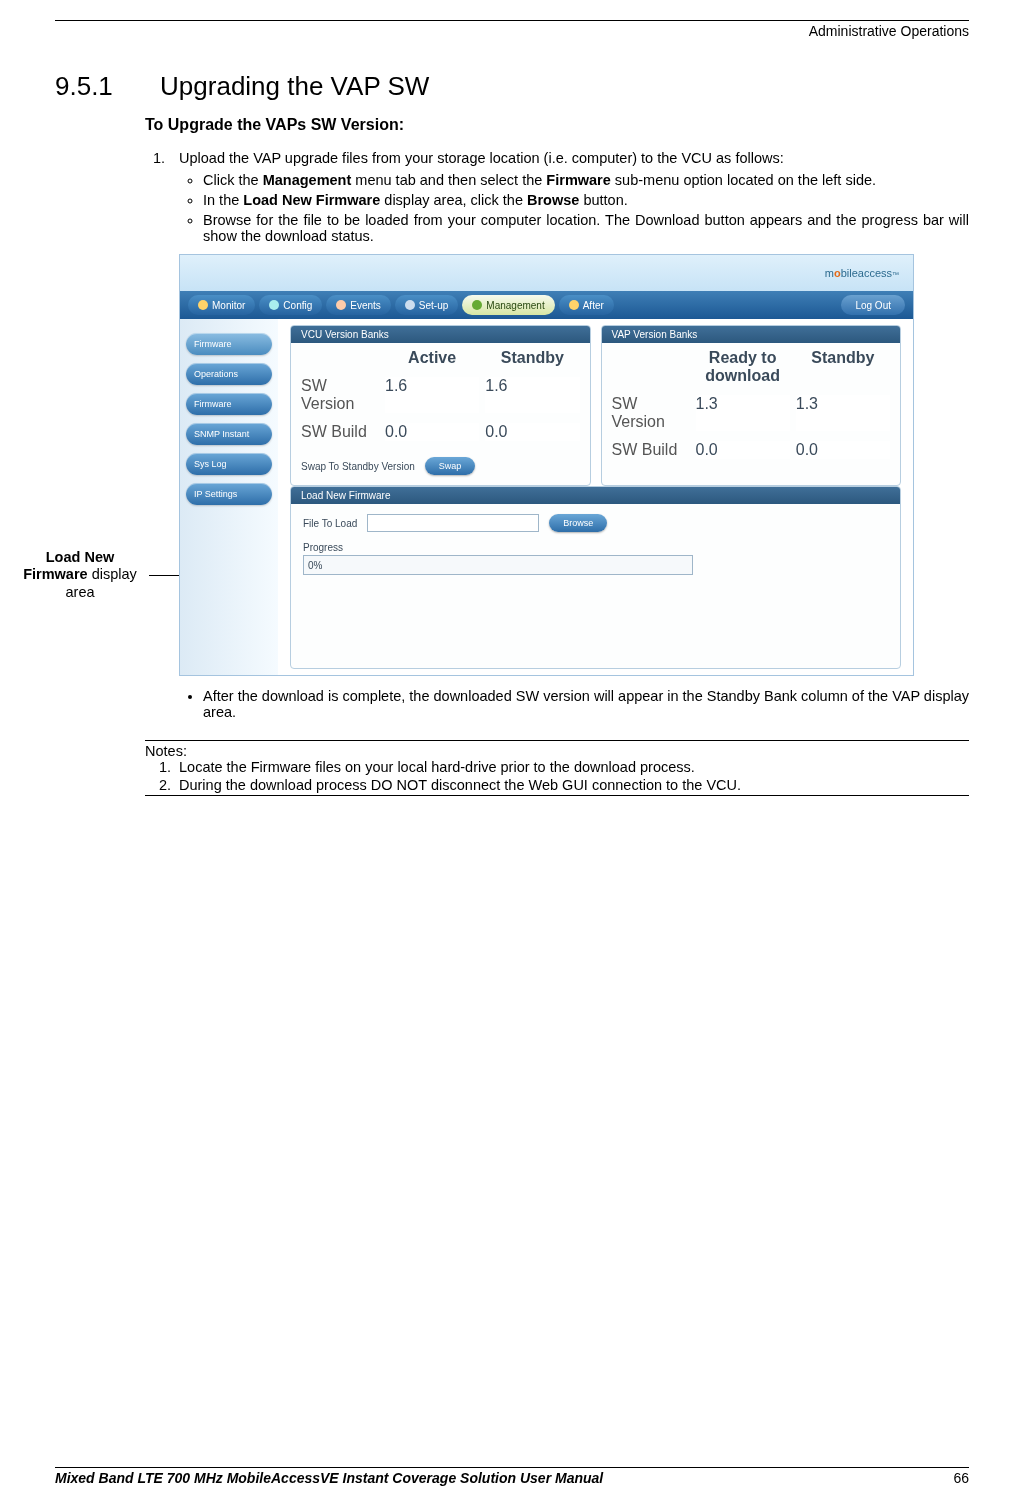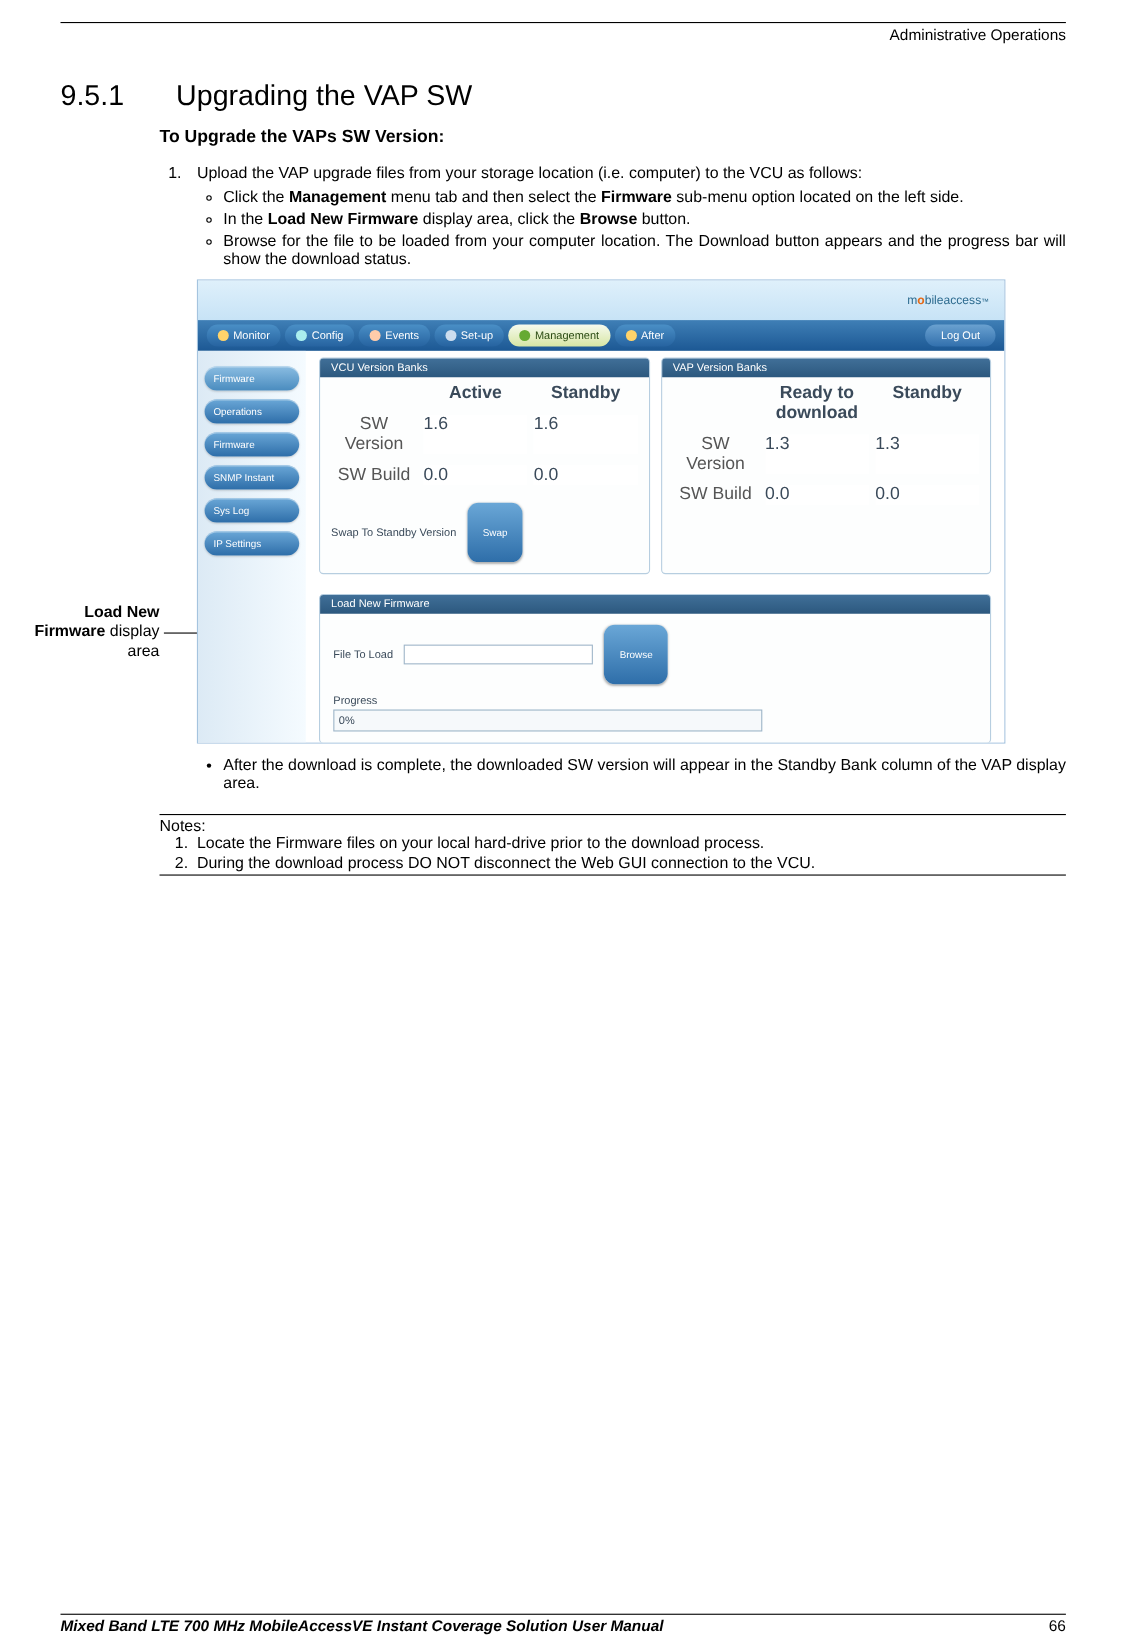--- a/index.html
+++ b/index.html
@@ -88,21 +88,21 @@
     text-align: justify;
     margin-bottom: 4px;
   }
   .callout-row {
     display: flex;
     align-items: center;
     margin: 0 0 0 0;
   }
   .callout-label {
     width: 150px;
-    text-align: right;
+    text-align: center;
     font-size: 14.5px;
     padding-right: 4px;
     line-height: 1.2;
   }
   
   .screenshot {
     width: 733px;
     height: 420px;
     margin: 6px 0 6px 35px;
     position: relative;
@@ -159,44 +159,44 @@
     background: linear-gradient(#6aa7d7,#2e6ea9);
     color:#fff; font-size:9px;
     display:flex; align-items:center; padding:0 8px;
     box-shadow: inset 0 1px 0 rgba(255,255,255,.4), 0 1px 2px rgba(0,0,0,.2);
     white-space:nowrap; overflow:hidden;
   }
   .side-btn.active{
     background: linear-gradient(#8bbde2,#4a8cbf);
   }
   .ss-main{
-    flex:1; padding:6px 12px; display:flex; flex-direction:column; gap:18px;
+    flex:1; padding:6px 12px; display:flex; flex-direction:column; gap:0;
   }
   .panel-row{display:flex; gap:10px;}
   .panel{
     border:1px solid #b7cee0; border-radius:4px; background:#fdfefe;
   }
   .panel-hdr{
     background: linear-gradient(#406f98,#2c587e);
     color:#fff; font-size:10px; padding:3px 10px; border-radius:3px 3px 0 0;
   }
   .vcu-panel{flex:1 1 50%;}
   .vap-panel{flex:1 1 50%;}
   .bank-cols{
     display:grid; grid-template-columns: 78px 1fr 1fr; row-gap:10px; column-gap:6px;
     padding:6px 10px 12px 10px; font-size:16px; color:#3a4a5a;
   }
   .bank-cols .col-hdr{font-weight:bold; text-align:center;}
-  .bank-cols .row-lbl{color:#555;text-align:center;}
+  .bank-cols .row-lbl{color:#555;}
   .bank-cols .cell{background:#fff;}
   .swap-row{
     display:flex; align-items:center; gap:10px; padding:4px 10px 10px 10px; font-size:10px; color:#3a4a5a;
   }
   .pill-btn{
-    height:18px; padding:18px 14px; border-radius:10px;
+    height:18px; padding:0 14px; border-radius:10px;
     background: linear-gradient(#6aa7d7,#2e6ea9);
     color:#fff; font-size:9px; display:flex; align-items:center;
     box-shadow:0 1px 2px rgba(0,0,0,.3);
   }
   .load-panel{flex:1;}
   .load-body{padding:10px 12px; font-size:10px; color:#3a4a5a;}
   .load-row{display:flex; align-items:center; gap:10px; margin-bottom:10px;}
   .load-input{
     width:170px; height:16px; border:1px solid #9fb6c9; background:#fff;
   }

